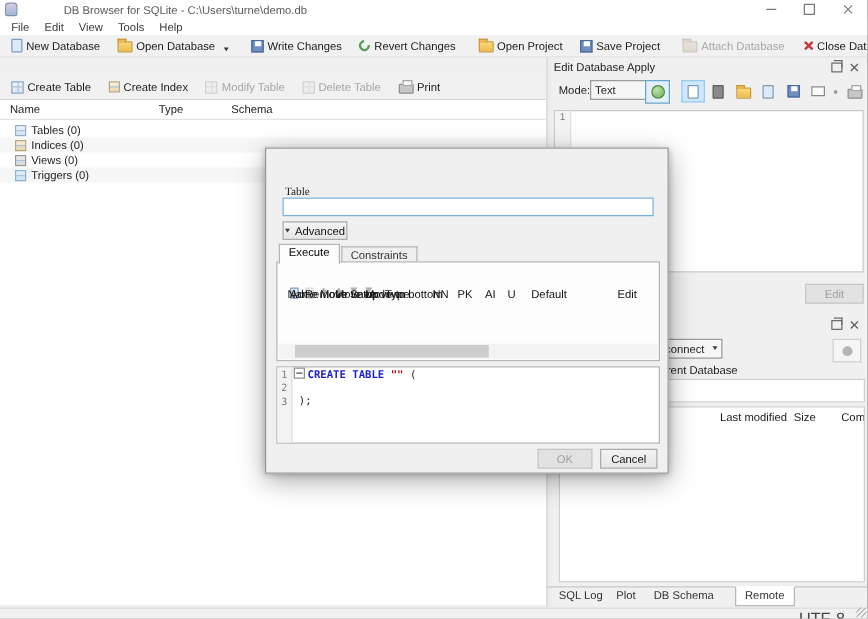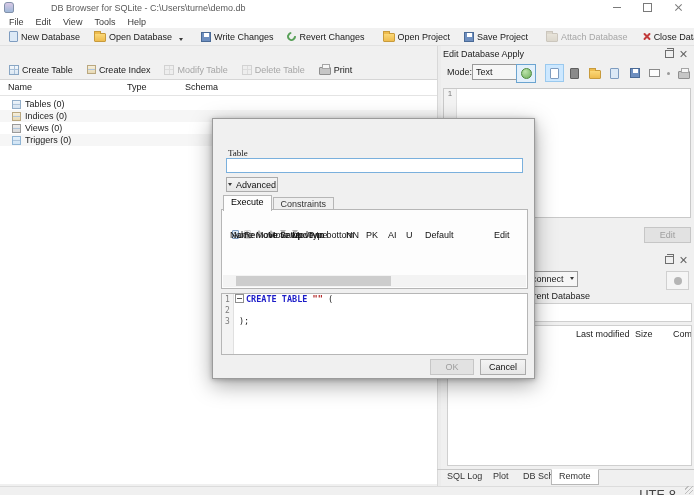--- a/index.html
+++ b/index.html
@@ -85,21 +85,21 @@
   .editor{position:absolute;background:#fff;border:1px solid #c9c9c9;box-sizing:border-box;}
   .gutter{position:absolute;left:0;top:0;bottom:0;width:12px;background:#f3f3f3;border-right:1px solid #e0e0e0;color:#7a7a7a;font-size:8px;text-align:center;}
   .btn{display:flex;align-items:center;justify-content:center;border:1px solid #ababab;background:linear-gradient(#f4f4f4,#e6e6e6);color:#111;box-sizing:border-box;}
   .btn.dis{background:#e2e2e2;border-color:#c6c6c6;color:#9e9e9e;}
   
   .rheader-cols span{position:absolute;top:3px;color:#1a1a1a;white-space:nowrap;}
   .whitebox{position:absolute;background:#fff;border:1px solid #cfcfcf;box-sizing:border-box;}
   
   .dockline{position:absolute;left:437px;top:469px;width:257px;height:1px;background:#c8c8c8;}
   .btab{position:absolute;top:470px;height:14px;padding:1px 7px 0;color:#333;box-sizing:border-box;}
-  .btab.active{background:#fff;border:1px solid #b8b8b8;border-top:1px solid #fff;margin-top:-1px;height:16px;z-index:2;}
+  .btab.active{background:#fff;border:1px solid #b8b8b8;border-top:1px solid #fff;margin-top:-1px;height:16px;z-index:2;margin-left:37px;}
   
   .statusbar{position:absolute;left:0;top:486px;width:694px;height:9px;background:#f0f0f0;border-top:1px solid #dcdcdc;box-sizing:border-box;}
   .grip{position:absolute;right:1px;bottom:1px;width:8px;height:8px;background:repeating-linear-gradient(135deg,transparent 0 2px,#bdbdbd 2px 3px);}
   
   .dialog{position:absolute;left:212px;top:118px;width:323px;height:261px;background:#f0f0f0;border:1px solid #9b9b9b;box-shadow:0 6px 20px rgba(0,0,0,.35),0 1px 5px rgba(0,0,0,.25);z-index:10;box-sizing:border-box;}
   .dlg-title{position:relative;height:21px;background:#fff;display:flex;align-items:center;}
   .dlg-title .ttl{margin-left:6px;font-size:10px;color:#000;}
   .dlg-title .grid{margin-left:8px;}
   .dlg-help{position:absolute;right:40px;top:3px;width:16px;height:15px;text-align:center;color:#444;font-size:10px;}
   .dlg-close{position:absolute;right:8px;top:5px;}

